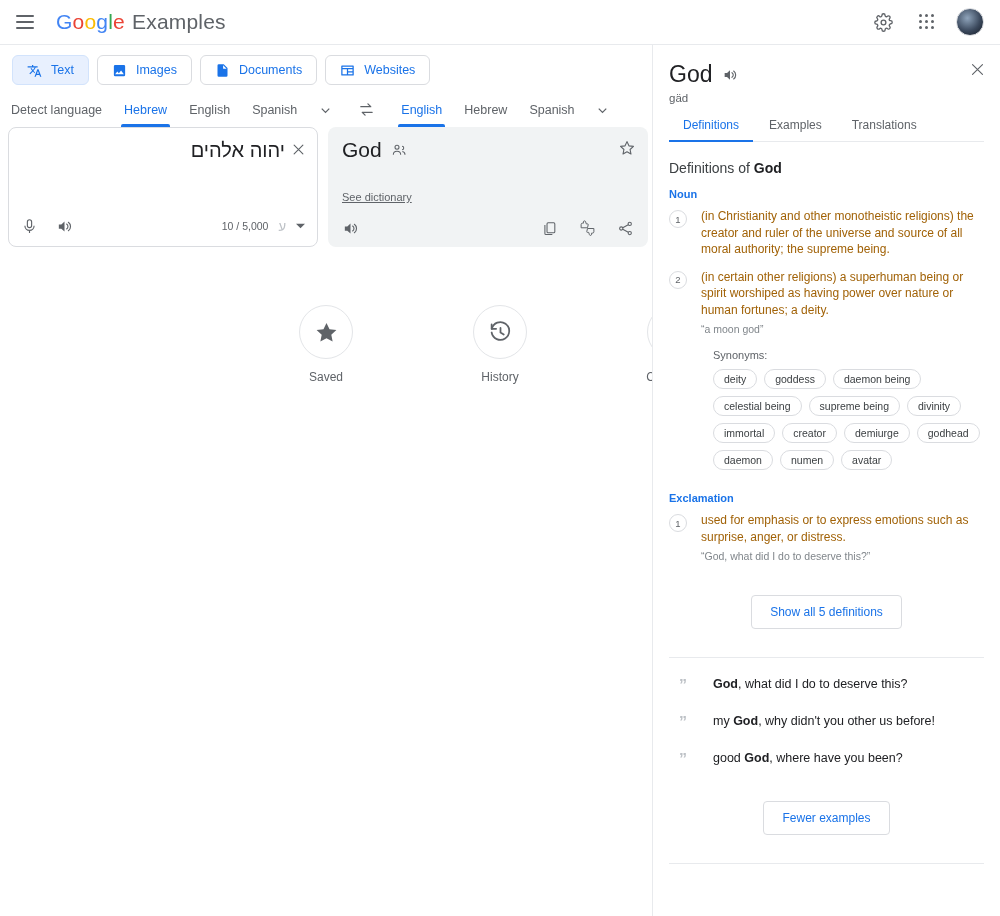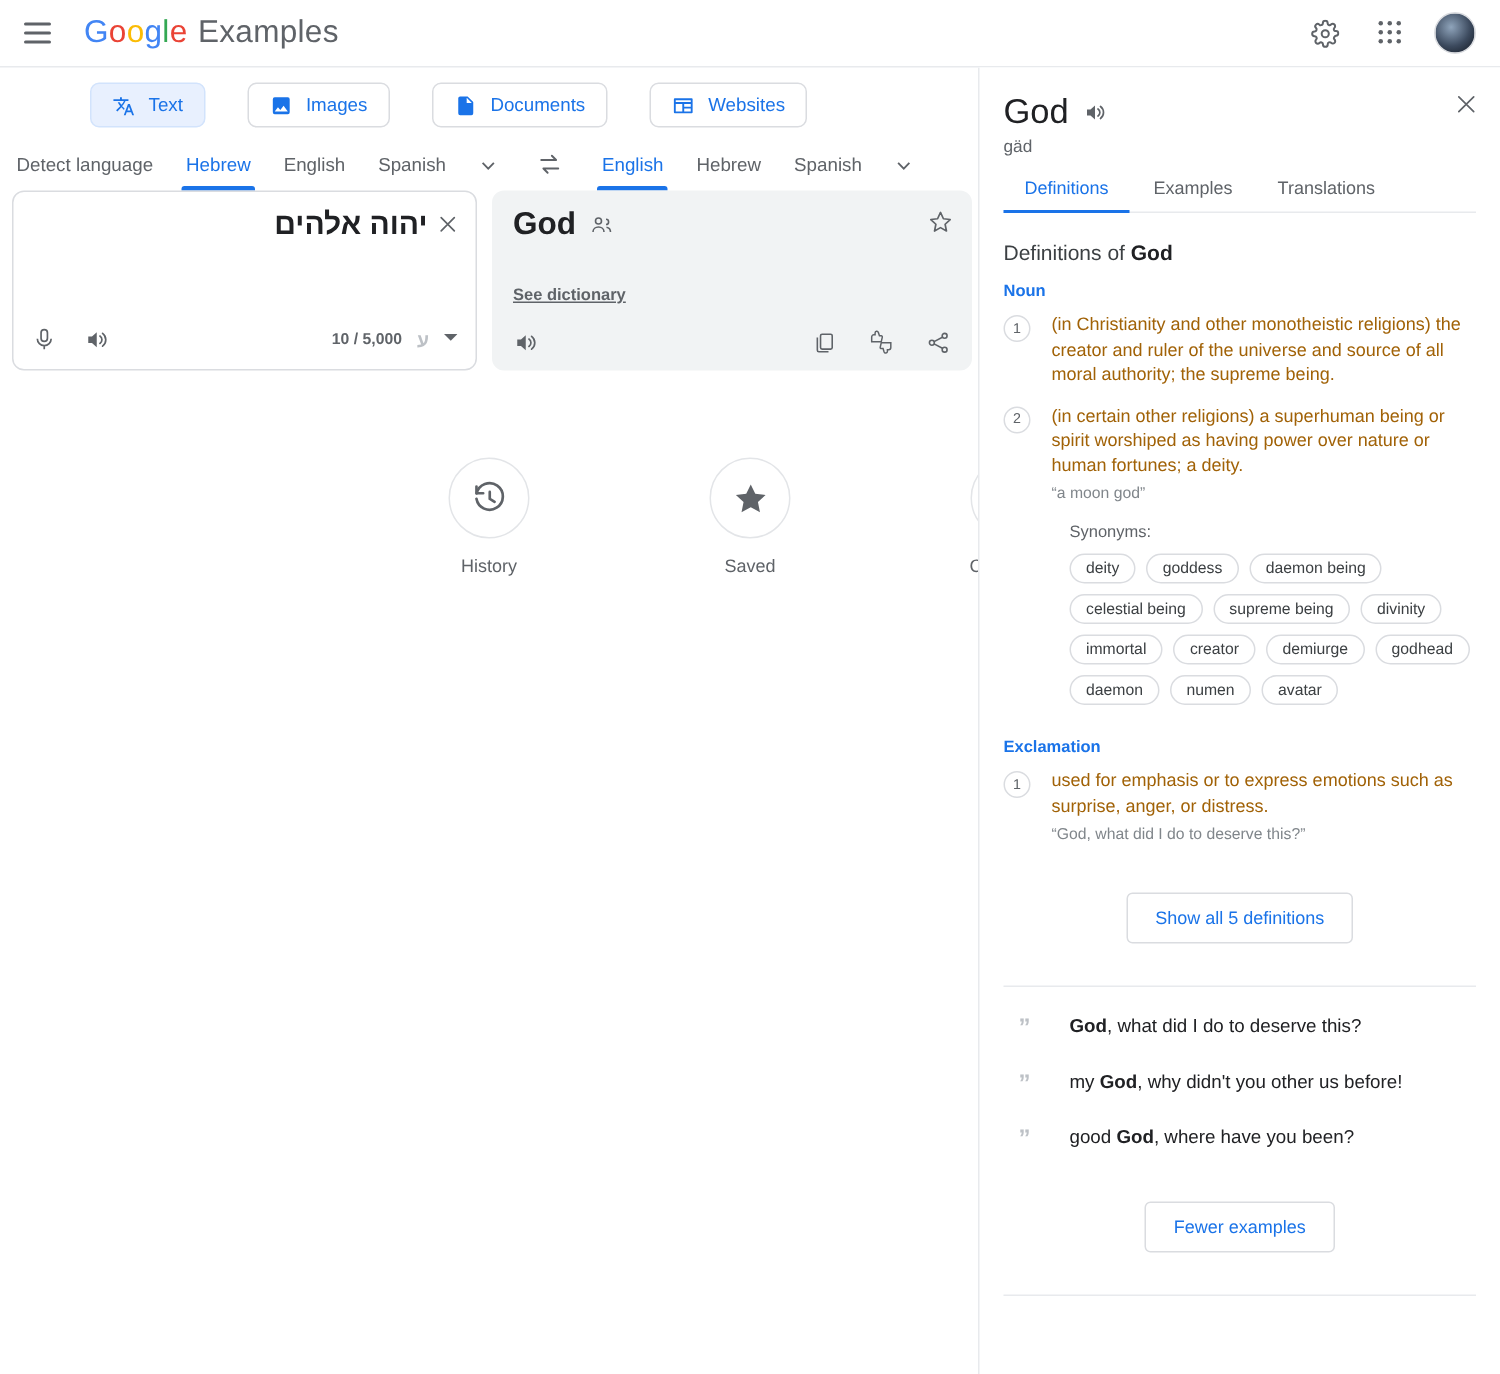--- a/index.html
+++ b/index.html
@@ -29,21 +29,21 @@
   .icon-btn { width: 30px; height: 30px; display: flex; align-items: center;
     justify-content: center; border-radius: 50%; cursor: pointer; color: #5f6368; }
   .avatar { width: 28px; height: 28px; border-radius: 50%;
     background: radial-gradient(circle at 40% 35%, #8fa4bb 0%, #3c4a5e 55%, #11161f 100%);
     border: 1px solid #dadce0; cursor: pointer; }
   .dots { display: grid; grid-template-columns: repeat(3, 4px); grid-template-rows: repeat(3, 4px);
     gap: 2px; }
   .dots i { width: 3.2px; height: 3.2px; background: #5f6368; border-radius: 50%; display: block; }
 
   
-  .modebar { display: flex; gap: 28px; padding: 10px 12px 8px 12px; margin-left: 48px; }
+  .modebar { display: flex; gap: 8px; padding: 10px 12px 8px 12px; }
   .mode {
     display: flex; align-items: center; gap: 9px;
     height: 30px; padding: 0 14px; border: 1px solid #dadce0;
     border-radius: 6px; font-size: 12.5px; color: #1a73e8;
     background: #fff; cursor: pointer; white-space: nowrap;
   }
   .mode.active { background: #e8f0fe; border-color: #d2e3fc; }
   .mode svg { display: block; }
 
   
@@ -56,21 +56,21 @@
   .lang.sel { color: #1a73e8; }
   .lang.sel::after { content: ""; position: absolute; left: 8px; right: 8px; bottom: 0;
     height: 3px; background: #1a73e8; border-radius: 2px 2px 0 0; }
   .chev { width: 34px; height: 33px; display: flex; align-items: center; justify-content: center;
     cursor: pointer; color: #5f6368; }
   .swap { width: 36px; height: 33px; display: flex; align-items: center; justify-content: center;
     cursor: pointer; color: #5f6368; margin: 0 6px; }
 
   
   .panes { display: flex; padding: 0 8px; gap: 10px; }
-  .pane { border-radius: 8px; position: relative; font-weight: bold; }
+  .pane { border-radius: 8px; position: relative; }
   .pane.src { width: 310px; height: 120px; border: 1px solid #dadce0; background: #fff; }
   .pane.dst { width: 320px; height: 120px; background: #f1f3f4; }
   .src-text {
     position: absolute; top: 9px; right: 32px; left: 12px;
     text-align: right; direction: rtl; font-size: 20px; color: #202124; line-height: 26px;
   }
   .clear-x { position: absolute; top: 10px; right: 8px; width: 22px; height: 22px;
     display: flex; align-items: center; justify-content: center; cursor: pointer; color: #5f6368; }
   .src-foot { position: absolute; left: 0; right: 0; bottom: 0; height: 40px;
     display: flex; align-items: center; padding: 0 12px; }
@@ -329,35 +329,35 @@
           </span>
         </div>
       </div>
     </div>
   </div>
   <div class="send-feedback">Send feedback</div>
 
   <div class="quick">
     <div class="qitem">
       <div class="qcircle">
+        <svg width="25" height="25" viewBox="0 0 24 24" fill="currentColor">
+            <path d="M12 2.8l2.9 6 6.6.8-4.9 4.5 1.3 6.5L12 17.4 6.1 20.6l1.3-6.5L2.5 9.6l6.6-.8z"></path>
+          </svg>
+      </div>
+      <div class="qlabel">Saved</div>
+    </div>
+    <div class="qitem">
+      <div class="qcircle">
         <svg width="25" height="25" viewBox="0 0 24 24" fill="none" stroke="currentColor" stroke-width="1.7" stroke-linecap="round">
           <path d="M3.5 8.5V4.2M3.5 8.5H7.8"></path>
           <path d="M3.6 8.6A8.5 8.5 0 1 1 3.5 12"></path>
           <path d="M12 7.6V12l3.1 2"></path>
         </svg>
       </div>
       <div class="qlabel">History</div>
-    </div>
-    <div class="qitem">
-      <div class="qcircle">
-        <svg width="25" height="25" viewBox="0 0 24 24" fill="currentColor">
-            <path d="M12 2.8l2.9 6 6.6.8-4.9 4.5 1.3 6.5L12 17.4 6.1 20.6l1.3-6.5L2.5 9.6l6.6-.8z"></path>
-          </svg>
-      </div>
-      <div class="qlabel">Saved</div>
     </div>
     <div class="qitem">
       <div class="qcircle">
         <svg width="26" height="26" viewBox="0 0 24 24" fill="none" stroke="currentColor" stroke-width="1.7">
           <circle cx="9" cy="7.5" r="3"></circle>
             <path d="M3 19c0-3.2 2.7-5.5 6-5.5s6 2.3 6 5.5"></path>
           <path d="M16.5 10.8a2.6 2.6 0 1 0 0-5.2"></path>
             <path d="M17 13.6c2.3.5 4 2.6 4 5.4"></path>
         </svg>
       </div>

